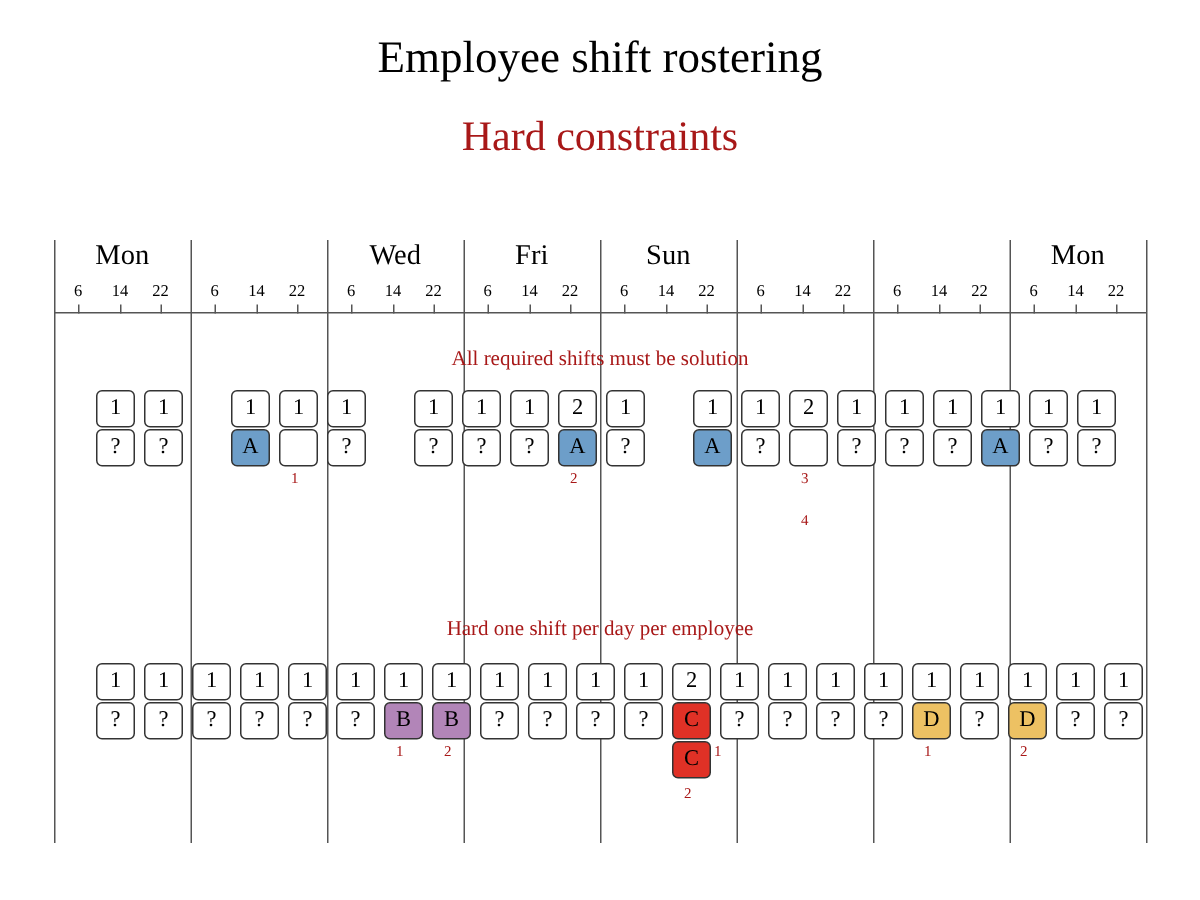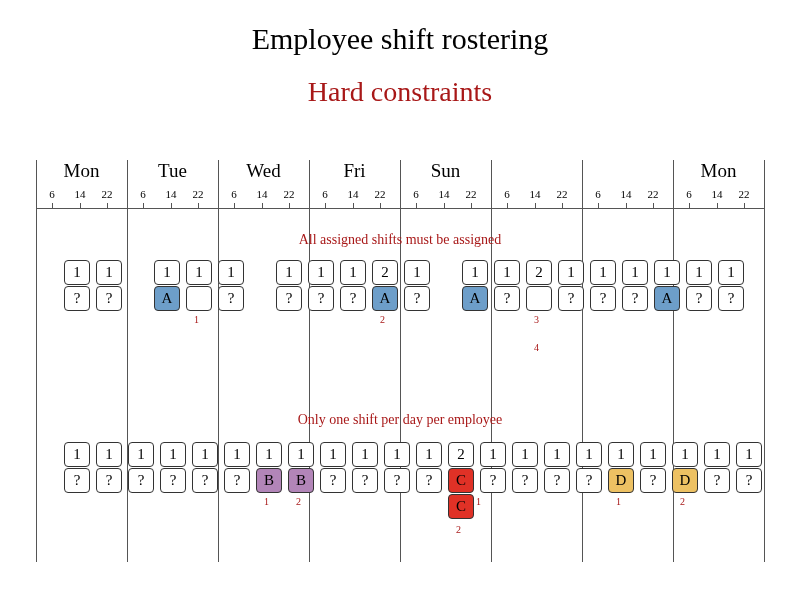--- a/index.html
+++ b/index.html
@@ -150,21 +150,20 @@
       <div class="day-sep" style="left: 546px;"></div>
       <div class="day-sep" style="left: 637px;"></div>
       <div class="day-sep" style="left: 728px;"></div>
       <div class="day-label" style="left: 0px; width: 91px;">Mon</div>
       <div class="hour-label" style="left: 6px; width: 20px;">6</div>
       <div class="tick" style="left: 16px;"></div>
       <div class="hour-label" style="left: 34px; width: 20px;">14</div>
       <div class="tick" style="left: 44px;"></div>
       <div class="hour-label" style="left: 61px; width: 20px;">22</div>
       <div class="tick" style="left: 71px;"></div>
-      <div class="day-label" style="left: 91px; width: 91px;">Tue</div>
       <div class="hour-label" style="left: 97px; width: 20px;">6</div>
       <div class="tick" style="left: 107px;"></div>
       <div class="hour-label" style="left: 125px; width: 20px;">14</div>
       <div class="tick" style="left: 135px;"></div>
       <div class="hour-label" style="left: 152px; width: 20px;">22</div>
       <div class="tick" style="left: 162px;"></div>
       <div class="day-label" style="left: 182px; width: 91px;">Wed</div>
       <div class="hour-label" style="left: 188px; width: 20px;">6</div>
       <div class="tick" style="left: 198px;"></div>
       <div class="hour-label" style="left: 216px; width: 20px;">14</div>
@@ -197,21 +196,21 @@
       <div class="tick" style="left: 590px;"></div>
       <div class="hour-label" style="left: 607px; width: 20px;">22</div>
       <div class="tick" style="left: 617px;"></div>
       <div class="day-label" style="left: 637px; width: 91px;">Mon</div>
       <div class="hour-label" style="left: 643px; width: 20px;">6</div>
       <div class="tick" style="left: 653px;"></div>
       <div class="hour-label" style="left: 671px; width: 20px;">14</div>
       <div class="tick" style="left: 681px;"></div>
       <div class="hour-label" style="left: 698px; width: 20px;">22</div>
       <div class="tick" style="left: 708px;"></div>
-      <div class="section-caption" style="top: 72px;">All assigned shifts must be assigned</div>
+      <div class="section-caption" style="top: 72px;">All required shifts must be solution</div>
       <div class="shift" style="left: 28px; top: 100px;">
         <div class="cell num">1</div>
         <div class="cell emp">?</div>
       </div>
       <div class="shift" style="left: 60px; top: 100px;">
         <div class="cell num">1</div>
         <div class="cell emp">?</div>
       </div>
       <div class="shift" style="left: 118px; top: 100px;">
         <div class="cell num">1</div>
@@ -278,21 +277,21 @@
         <div class="cell emp emp-A">A</div>
       </div>
       <div class="shift" style="left: 650px; top: 100px;">
         <div class="cell num">1</div>
         <div class="cell emp">?</div>
       </div>
       <div class="shift" style="left: 682px; top: 100px;">
         <div class="cell num">1</div>
         <div class="cell emp">?</div>
       </div>
-      <div class="section-caption" style="top: 252px;">Only one shift per day per employee</div>
+      <div class="section-caption" style="top: 252px;">Hard one shift per day per employee</div>
       <div class="shift" style="left: 28px; top: 282px;">
         <div class="cell num">1</div>
         <div class="cell emp">?</div>
       </div>
       <div class="shift" style="left: 60px; top: 282px;">
         <div class="cell num">1</div>
         <div class="cell emp">?</div>
       </div>
       <div class="shift" style="left: 92px; top: 282px;">
         <div class="cell num">1</div>

